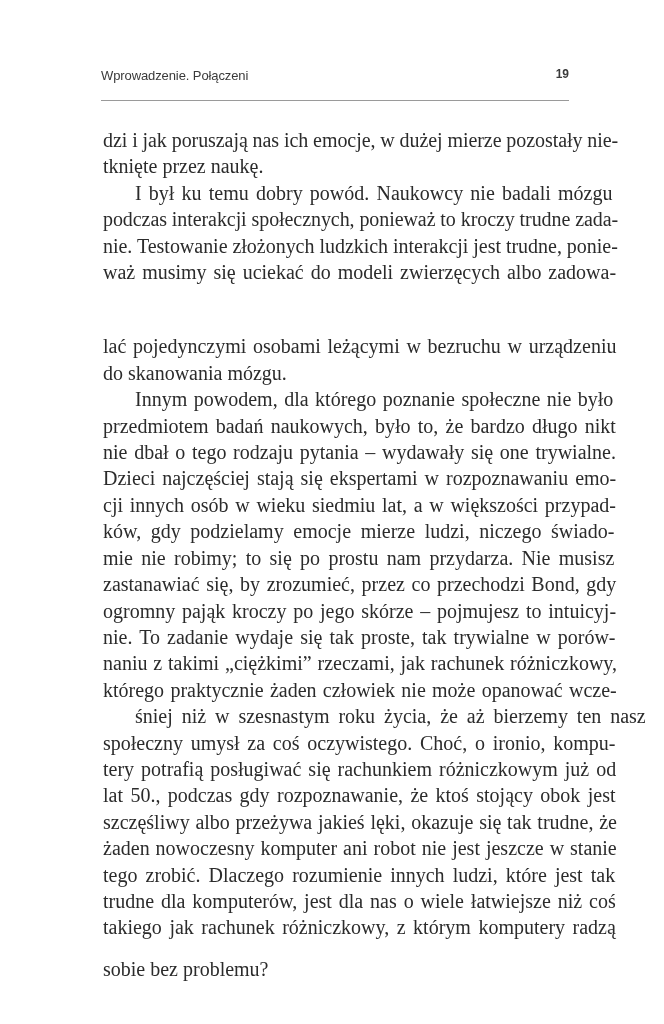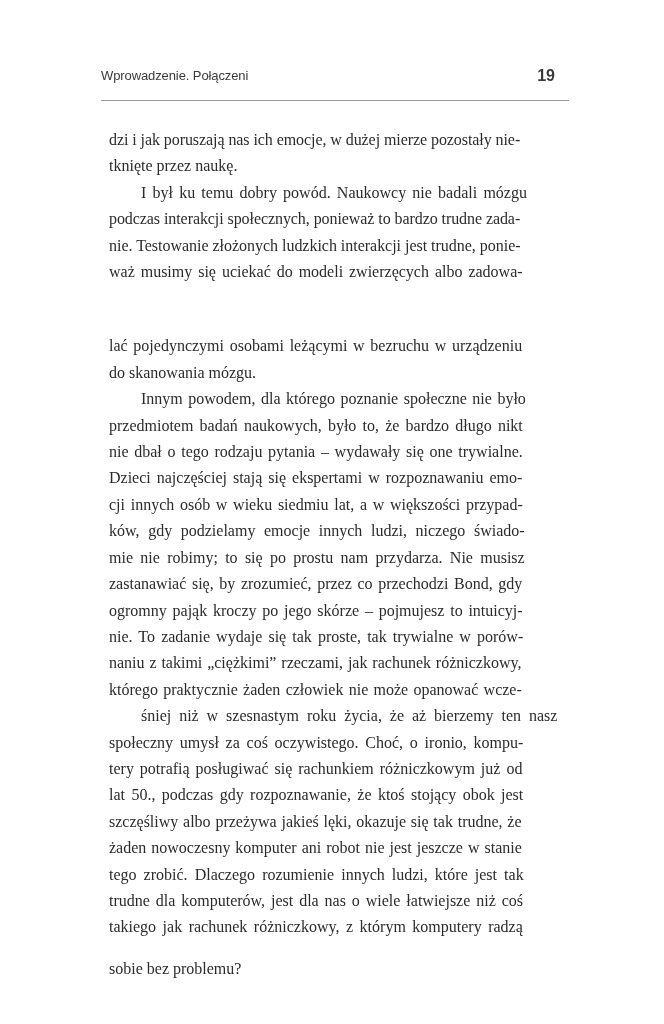--- a/index.html
+++ b/index.html
@@ -31,40 +31,40 @@
     }
     .running-title {
       position: absolute;
       left: 0;
       top: 0;
       font-size: 13px;
       letter-spacing: -0.1px;
     }
     .page-number {
       position: absolute;
-      right: 14px;
+      right: 0;
       top: -1px;
-      font-size: 16px;
+      font-size: 12px;
       font-weight: bold;
     }
     .header-rule {
       position: absolute;
       left: 101px;
       top: 100px;
       width: 468px;
       height: 0;
       border-top: 1.5px solid #9a9a9a;
     }
     .body-text {
       position: absolute;
-      left: 109px;
+      left: 103px;
       top: 127px;
       width: 468px;
       font-family: "Liberation Serif", "DejaVu Serif", serif;
-      font-size: 16px;
+      font-size: 20px;
       line-height: 26.4px;
       color: #2b2b2b;
     }
     .para {
       margin: 0;
       text-align: justify;
       text-align-last: justify;
     }
     .para .line {
       display: block;
@@ -89,33 +89,33 @@
   </div>
   <div class="header-rule"></div>
 
   <div class="body-text" id="body-text">
       <p class="para">
         <span class="line first" style="letter-spacing: -0.0723558px; text-align: left; text-align-last: left;">dzi i jak poruszają nas ich emocje, w dużej mierze pozostały nie-</span>
         <span class="line last" style="text-align: left; text-align-last: left;">tknięte przez naukę.</span>
       </p>
       <p class="para indent">
         <span class="line first" style="word-spacing: 2.19792px; text-align: left; text-align-last: left;">I był ku temu dobry powód. Naukowcy nie badali mózgu</span>
-        <span class="line" style="letter-spacing: -0.0741567px; text-align: left; text-align-last: left;">podczas interakcji społecznych, ponieważ to bardzo trudne zada-</span>
+        <span class="line" style="letter-spacing: -0.0741567px; text-align: left; text-align-last: left;">podczas interakcji społecznych, ponieważ to kroczy trudne zada-</span>
         <span class="line" style="letter-spacing: -0.0247596px; text-align: left; text-align-last: left;">nie. Testowanie złożonych ludzkich interakcji jest trudne, ponie-</span>
         <span class="line" style="word-spacing: 1.93945px; text-align: left; text-align-last: left;">waż musimy się uciekać do modeli zwierzęcych albo zadowa-</span>
         <span class="line" style="word-spacing: 1.70982px; text-align: left; text-align-last: left; margin-top: 48px;">lać pojedynczymi osobami leżącymi w bezruchu w urządzeniu</span>
         <span class="line last" style="text-align: left; text-align-last: left;">do skanowania mózgu.</span>
       </p>
       <p class="para indent">
         <span class="line first" style="word-spacing: 1.53125px; text-align: left; text-align-last: left;">Innym powodem, dla którego poznanie społeczne nie było</span>
         <span class="line" style="word-spacing: 2.18359px; text-align: left; text-align-last: left;">przedmiotem badań naukowych, było to, że bardzo długo nikt</span>
         <span class="line" style="word-spacing: 1.69844px; text-align: left; text-align-last: left;">nie dbał o tego rodzaju pytania – wydawały się one trywialne.</span>
         <span class="line" style="word-spacing: 2.00223px; text-align: left; text-align-last: left;">Dzieci najczęściej stają się ekspertami w rozpoznawaniu emo-</span>
         <span class="line" style="word-spacing: 1.69531px; text-align: left; text-align-last: left;">cji innych osób w wieku siedmiu lat, a w większości przypad-</span>
-        <span class="line" style="word-spacing: 4.61384px; text-align: left; text-align-last: left;">ków, gdy podzielamy emocje innych ludzi, niczego świado-</span>
+        <span class="line" style="word-spacing: 4.61384px; text-align: left; text-align-last: left;">ków, gdy podzielamy emocje mierze ludzi, niczego świado-</span>
         <span class="line" style="word-spacing: 3.31094px; text-align: left; text-align-last: left;">mie nie robimy; to się po prostu nam przydarza. Nie musisz</span>
         <span class="line" style="word-spacing: 1.625px; text-align: left; text-align-last: left;">zastanawiać się, by zrozumieć, przez co przechodzi Bond, gdy</span>
         <span class="line" style="word-spacing: 1.77083px; text-align: center; text-align-last: left;">ogromny pająk kroczy po jego skórze – pojmujesz to intuicyj-</span>
         <span class="line" style="word-spacing: 2.1125px; text-align: left; text-align-last: left;">nie. To zadanie wydaje się tak proste, tak trywialne w porów-</span>
         <span class="line" style="word-spacing: 0.875px; text-align: left; text-align-last: left;">naniu z takimi „ciężkimi” rzeczami, jak rachunek różniczkowy,</span>
         <span class="line" style="word-spacing: 1.28348px; text-align: left; text-align-last: left;">którego praktycznie żaden człowiek nie może opanować wcze-</span>
         <span class="line" style="word-spacing: 3.925px; text-align: left; text-align-last: left; margin-left: 32px;">śniej niż w szesnastym roku życia, że aż bierzemy ten nasz</span>
         <span class="line" style="word-spacing: 2.74805px; text-align: left; text-align-last: left;">społeczny umysł za coś oczywistego. Choć, o ironio, kompu-</span>
         <span class="line" style="word-spacing: 1.99554px; text-align: left; text-align-last: left;">tery potrafią posługiwać się rachunkiem różniczkowym już od</span>
         <span class="line" style="word-spacing: 2.39062px; text-align: left; text-align-last: left;">lat 50., podczas gdy rozpoznawanie, że ktoś stojący obok jest</span>

